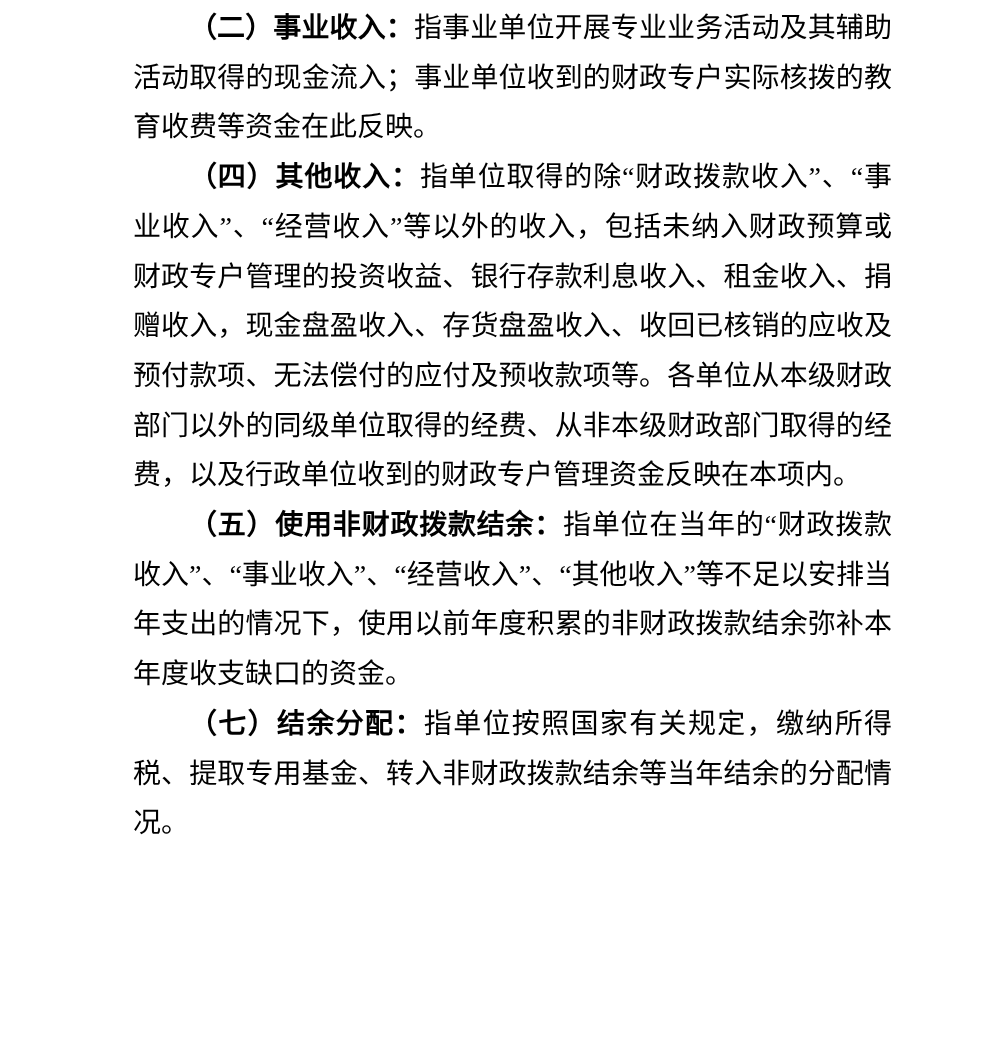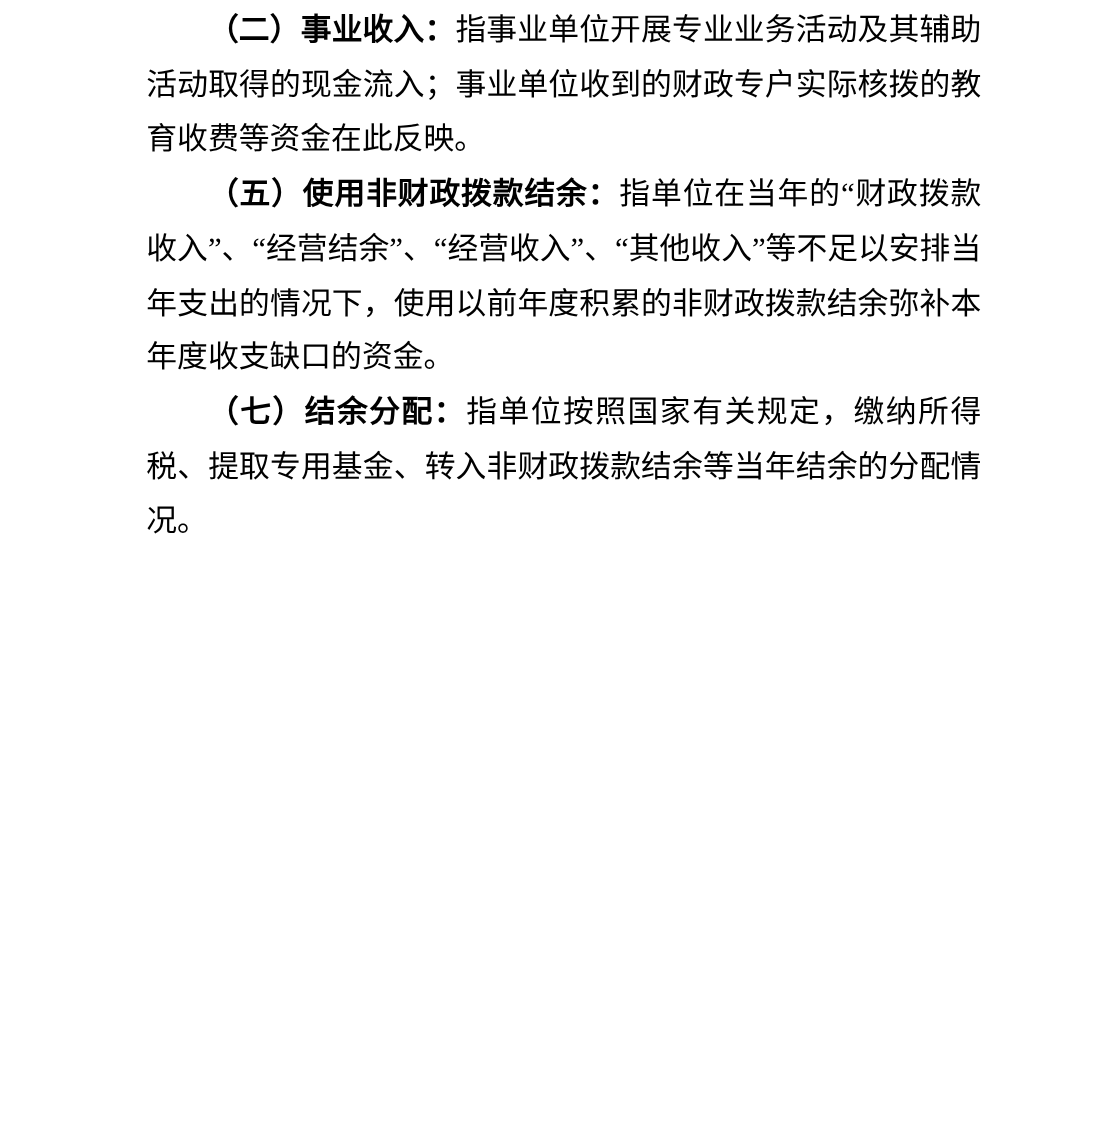--- a/index.html
+++ b/index.html
@@ -36,19 +36,20 @@
   }
 </style>
 </head>
 <body>
 
 <div class="page">
 
   <p class="para"><span class="lead">（二）事业收入：</span><span>指事业单位开展专业业务活动及其辅助活动取得的现金流入；事业单位收到的财政专户实际核拨的教育收费等资金在此反映。</span></p>
 
 
+  <p class="para"><span class="lead">（四）其他收入：</span><span>指单位取得的除“财政拨款收入”、“事业收入”、“经营收入”等以外的收入，包括未纳入财政预算或财政专户管理的投资收益、银行存款利息收入、租金收入、捐赠收入，现金盘盈收入、存货盘盈收入、收回已核销的应收及预付款项、无法偿付的应付及预收款项等。各单位从本级财政部门以外的同级单位取得的经费、从非本级财政部门取得的经费，以及行政单位收到的财政专户管理资金反映在本项内。</span></p>
 
-  <p class="para"><span class="lead">（五）使用非财政拨款结余：</span><span>指单位在当年的“财政拨款收入”、“经营结余”、“经营收入”、“其他收入”等不足以安排当年支出的情况下，使用以前年度积累的非财政拨款结余弥补本年度收支缺口的资金。</span></p>
+  <p class="para"><span class="lead">（五）使用非财政拨款结余：</span><span>指单位在当年的“财政拨款收入”、“事业收入”、“经营收入”、“其他收入”等不足以安排当年支出的情况下，使用以前年度积累的非财政拨款结余弥补本年度收支缺口的资金。</span></p>
 
 
   <p class="para"><span class="lead">（七）结余分配：</span><span>指单位按照国家有关规定，缴纳所得税、提取专用基金、转入非财政拨款结余等当年结余的分配情况。</span></p>
 
 </div>
 
 </body></html>

